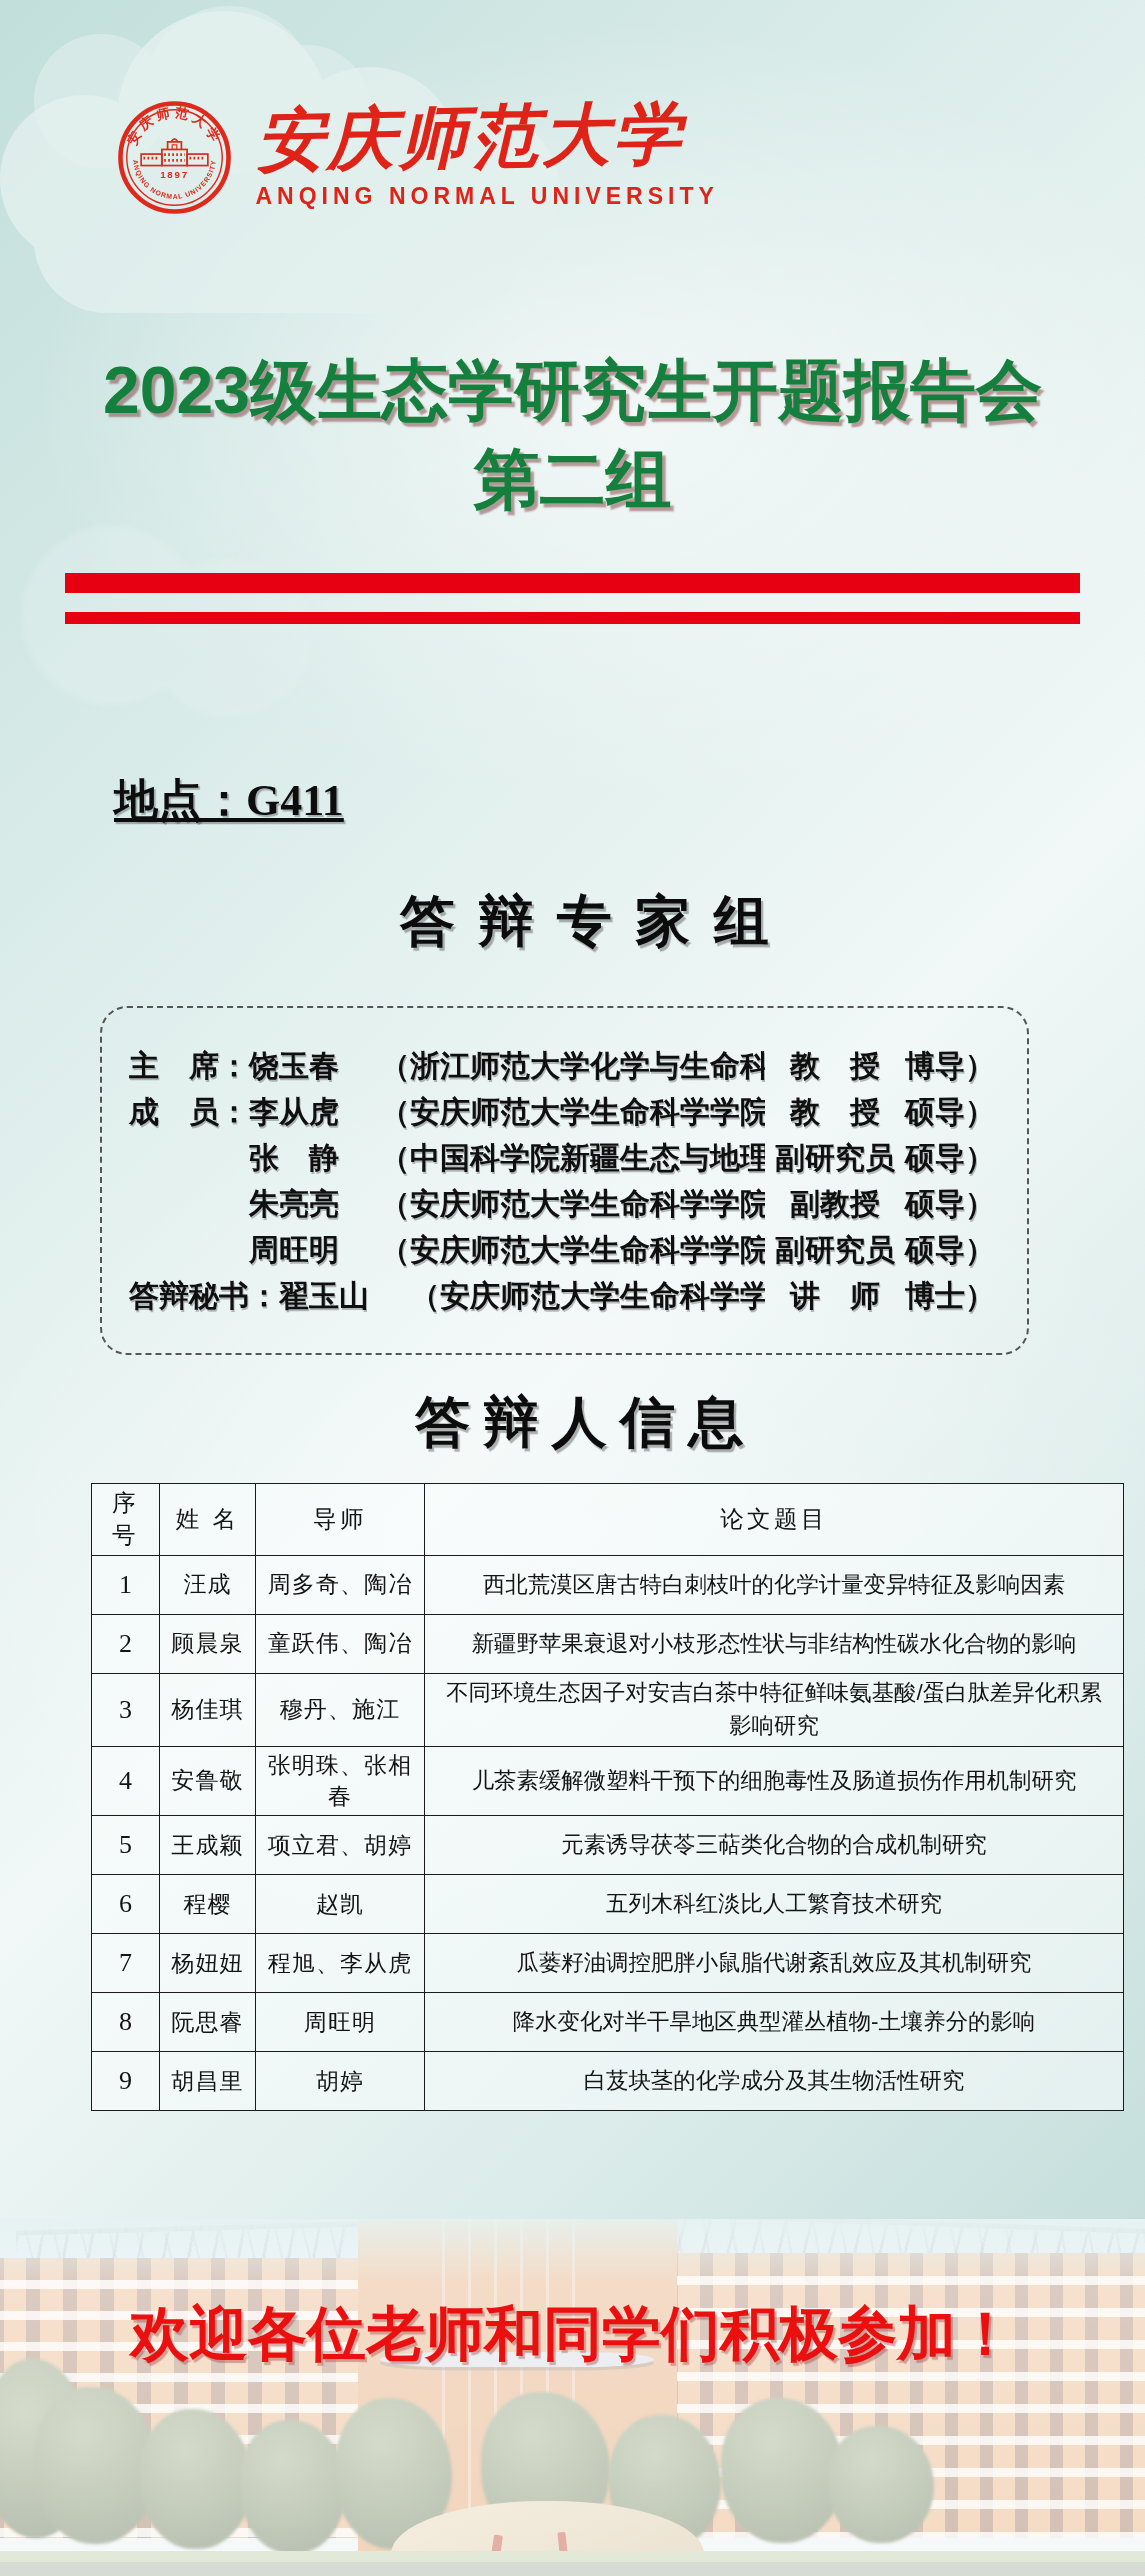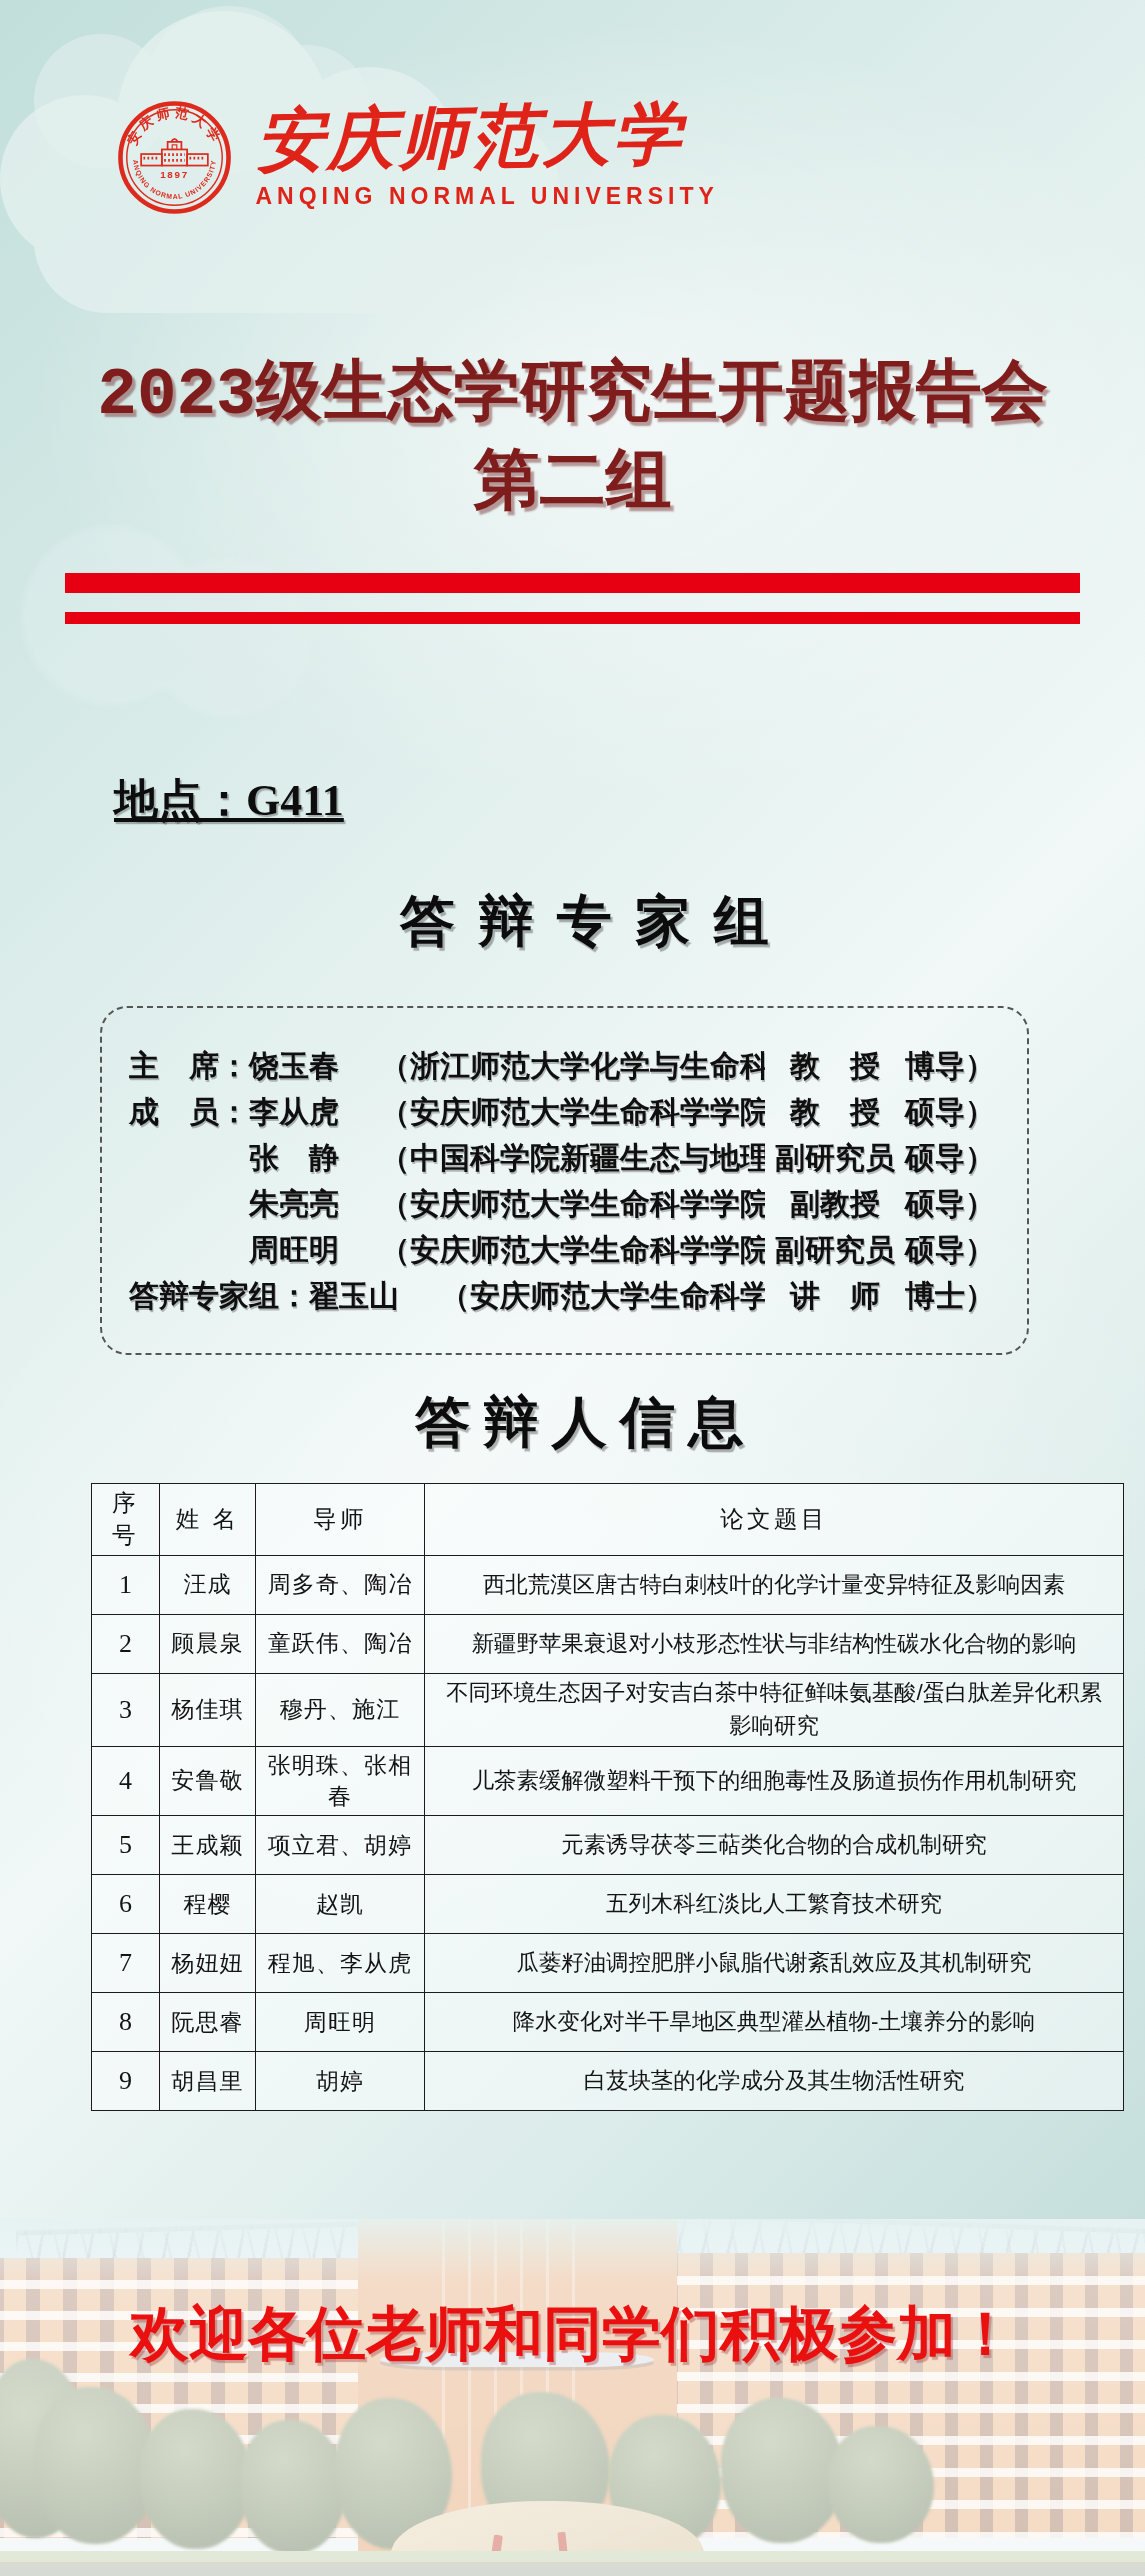--- a/index.html
+++ b/index.html
@@ -27,21 +27,21 @@
     font-size:68px;line-height:1.1;color:#df2318;letter-spacing:3.4px;transform:rotate(-1deg);
   }
   .brand-en{
     margin-top:7.8px;font-weight:800;font-size:23px;letter-spacing:5px;color:#df2318;
     font-family:"Liberation Sans",sans-serif;
   }
 
   
   .title1,.title2{
     position:absolute;left:0;width:100%;text-align:center;
-    font-family:Liberation Mono, monospace;font-weight:700;color:#7f1d1d;
+    font-family:Liberation Sans, sans-serif;font-weight:700;color:#15803d;
     font-size:66px;text-shadow:3.4px 3.9px 1.7px rgba(110,40,40,.45);white-space:nowrap;
   }
   .title1{top:346px;}
   .title2{top:435px;}
 
   .bar{position:absolute;left:65px;width:1015px;background:#e60012;}
   .bar1{top:573px;height:20px;}
   .bar2{top:612px;height:12.3px;}
 
   
@@ -248,21 +248,21 @@
 
       <div class="expert-row">
         <span class="lab"></span>
         <span class="nm">周旺明</span>
         <span class="inst">（安庆师范大学生命科学学院</span>
         <span class="ttl">副研究员</span>
         <span class="deg">硕导）</span>
       </div>
 
       <div class="expert-row">
-        <span class="lab">答辩专家组：</span>
+        <span class="lab">答辩秘书：</span>
         <span class="nm">翟玉山</span>
         <span class="inst">（安庆师范大学生命科学学院</span>
         <span class="ttl">讲　师</span>
         <span class="deg">博士）</span>
       </div>
     </div>
 
   <div class="sec-heading h-defenders">答辩人信息</div>
 
   <table class="def-table">

